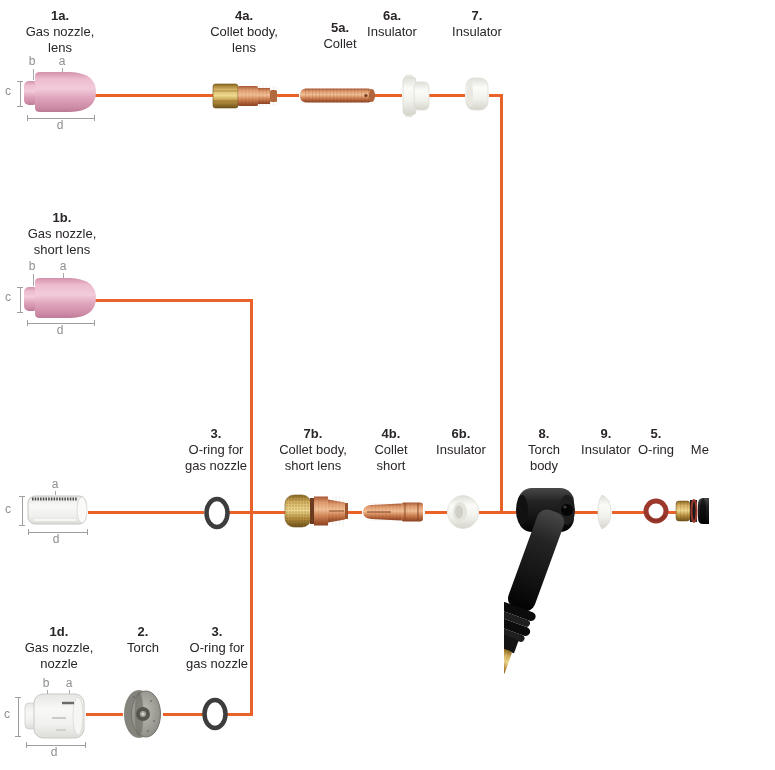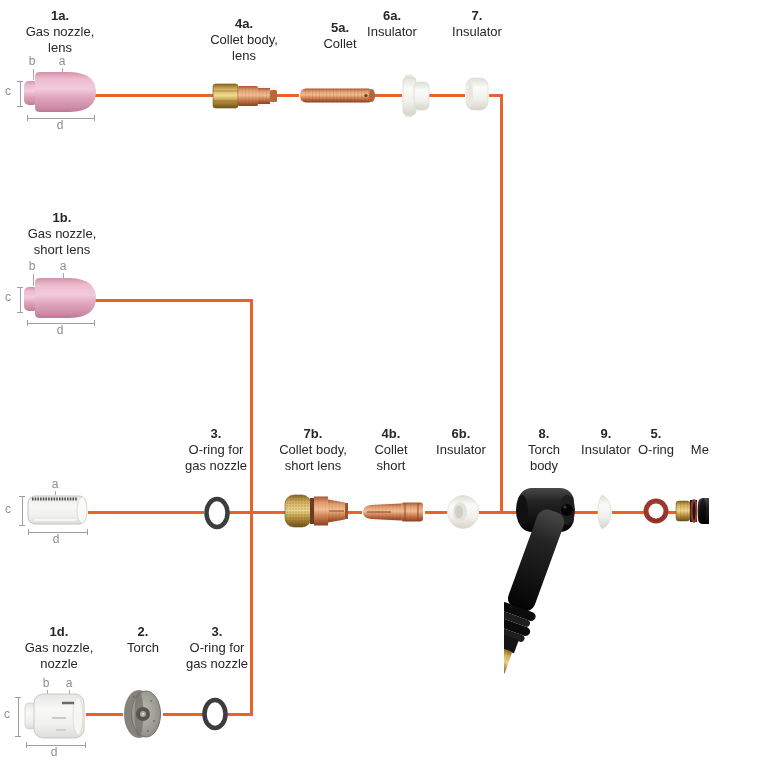--- a/index.html
+++ b/index.html
@@ -101,21 +101,21 @@
 
   <div class="wire-h" style="left:86px;top:712.5px;width:37px"></div>
   <div class="wire-h" style="left:163px;top:712.5px;width:41px"></div>
   <div class="wire-h" style="left:226px;top:712.5px;width:26.5px"></div>
 
   <div class="plabel" style="left:60px;top:8px">
     <div class="pnum">1a.</div>
     <div>Gas nozzle,</div>
     <div>lens</div>
   </div>
-  <div class="plabel" style="left:244px;top:16px">
+  <div class="plabel" style="left:244px;top:8px">
     <div class="pnum">4a.</div>
     <div>Collet body,</div>
     <div>lens</div>
   </div>
   <div class="plabel" style="left:340px;top:20px">
     <div class="pnum">5a.</div>
     <div>Collet</div>
   </div>
   <div class="plabel" style="left:392px;top:8px">
     <div class="pnum">6a.</div>

